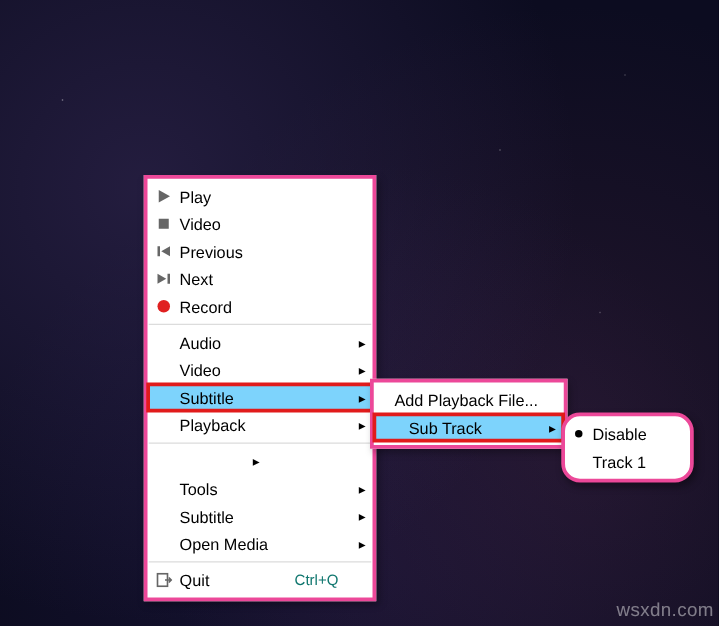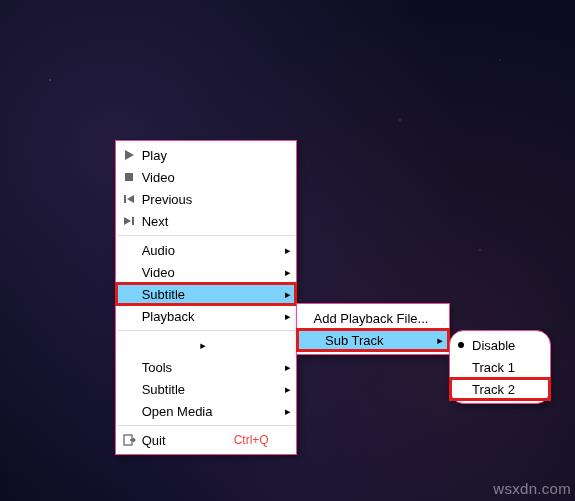--- a/index.html
+++ b/index.html
@@ -38,21 +38,21 @@
     right: 4px;
     bottom: 4px;
     color: rgba(255,255,255,0.45);
     font-size: 15px;
     letter-spacing: 0.3px;
   }
 
   .menu {
     position: absolute;
     background: #ffffff;
-    border: 1px solid #ec4899;
+    border: 3px solid #ec4899;
     box-shadow: 2px 3px 6px rgba(0,0,0,0.35);
     padding: 3px 0;
     color: #000;
   }
   .menu .row {
     display: flex;
     align-items: center;
     height: 22px;
     position: relative;
   }
@@ -64,21 +64,21 @@
     color: #555;
   }
   .icon-col svg { width: 14px; height: 14px; display: block; }
   .menu .label-col {
     flex: 1 1 auto;
     padding-right: 10px;
     white-space: nowrap;
   }
   .menu .accel-col {
     width: 50px;
-    color: #ef4444;
+    color: #0f766e;
     text-align: left;
     font-size: 12px;
   }
   .menu .arrow-col {
     width: 18px;
     text-align: center;
     color: #000;
     font-size: 11px;
   }
   .menu .sep {
@@ -172,20 +172,30 @@
       <svg viewBox="0 0 14 14">
           <polygon class="ic-next" points="2,3 9,7 2,11"></polygon>
           <rect class="ic-next" x="10" y="3" width="2" height="8"></rect>
         </svg>
     </span>
     <span class="label-col">Next</span>
     <span class="accel-col"></span>
     <span class="arrow-col"></span>
   </div>
 
+  <div class="row">
+    <span class="icon-col">
+      <svg viewBox="0 0 14 14">
+          <circle class="ic-rec" cx="7" cy="7" r="5"></circle>
+        </svg>
+    </span>
+    <span class="label-col">Record</span>
+    <span class="accel-col"></span>
+    <span class="arrow-col"></span>
+  </div>
 
   <div class="sep"></div>
 
   <div class="row">
     <span class="icon-col"></span>
     <span class="label-col">Audio</span>
     <span class="accel-col"></span>
     <span class="arrow-col">▸</span>
   </div>
 
@@ -278,18 +288,14 @@
         <span class="radio-dot"></span>
       </span>
     <span class="label-col">Disable</span>
   </div>
 
   <div class="row">
     <span class="icon-col"></span>
     <span class="label-col">Track 1</span>
   </div>
 
-  <div class="row highlight-red">
-    <span class="icon-col"></span>
-    <span class="label-col">Track 2</span>
-  </div>
 
 </div>
 
 </body></html>

